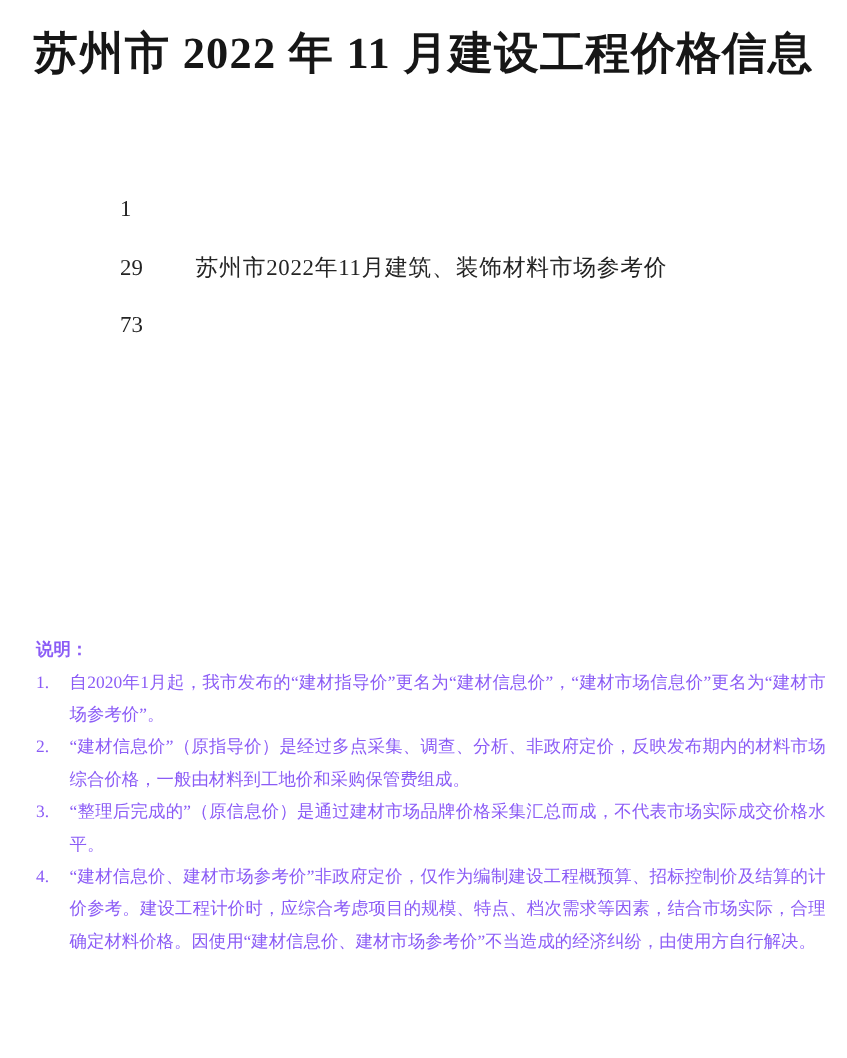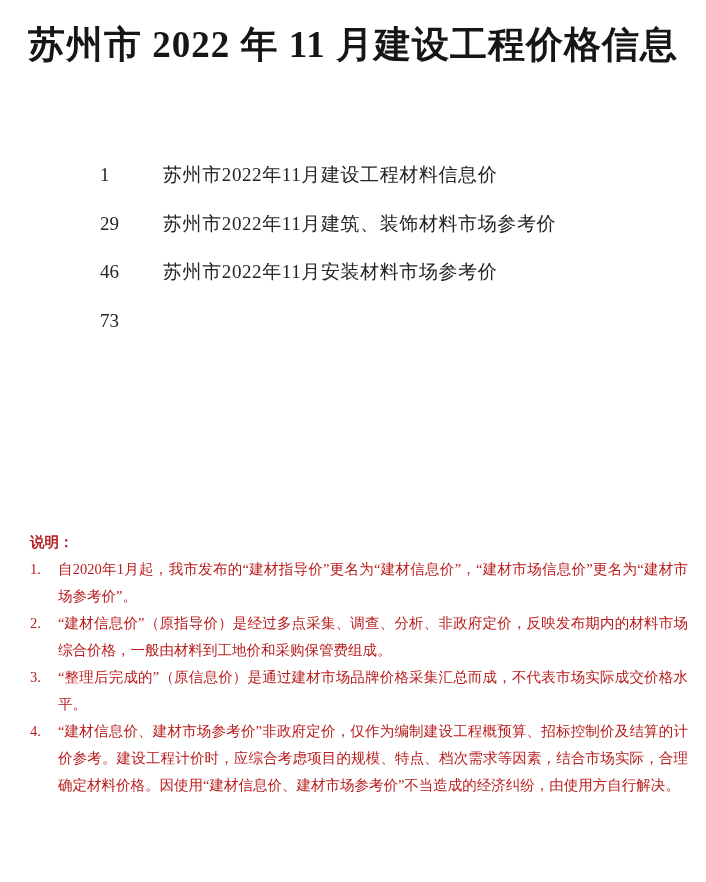--- a/index.html
+++ b/index.html
@@ -43,21 +43,21 @@
   .toc-title {
     letter-spacing: 0.6px;
     white-space: nowrap;
   }
   .notes {
     position: absolute;
     top: 529px; left: 30px;
     width: 658px;
     font-size: 14.5px;
     line-height: 27px;
-    color: #b91c1c;
+    color: #8b5cf6;
   }
   .notes-heading {
     font-weight: 700;
   }
   .note-item {
     display: flex;
   }
   .note-num {
     width: 28px;
     flex-shrink: 0;
@@ -80,29 +80,24 @@
 </head>
 <body>
 
 <div class="page">
 
   <h1 class="title">苏州市 2022 年 11 月建设工程价格信息</h1>
 
   <div class="toc">
     <div class="toc-row">
       <span class="toc-page">1</span>
-      <span class="toc-title">苏州市2022年11月建设工程材料信息价</span>
     </div>
     <div class="toc-row">
       <span class="toc-page">29</span>
       <span class="toc-title">苏州市2022年11月建筑、装饰材料市场参考价</span>
-    </div>
-    <div class="toc-row">
-      <span class="toc-page">46</span>
-      <span class="toc-title">苏州市2022年11月安装材料市场参考价</span>
     </div>
     <div class="toc-row">
       <span class="toc-page">73</span>
     </div>
   </div>
 
   <div class="notes">
     <div class="notes-heading">说明：</div>
     <div class="note-item">
       <span class="note-num">1.</span>

